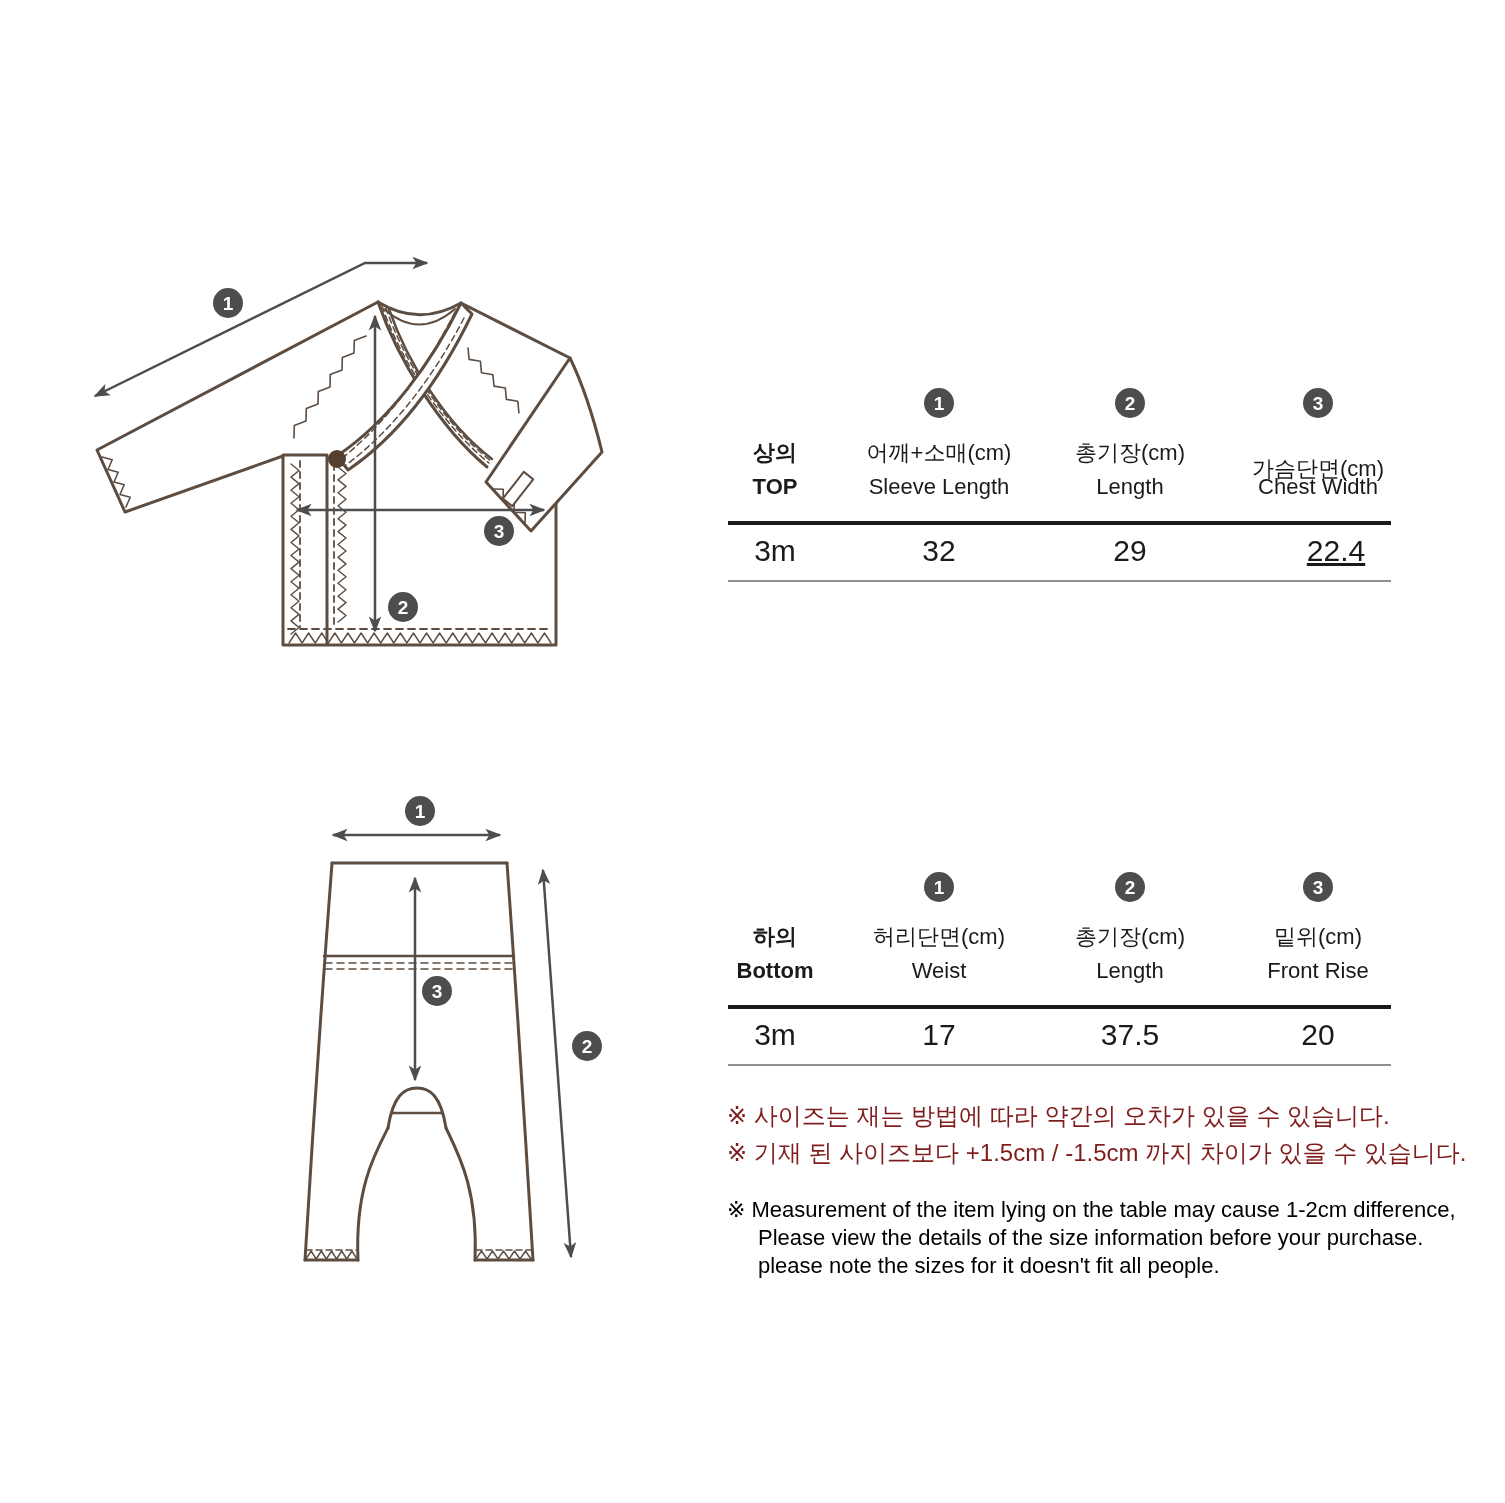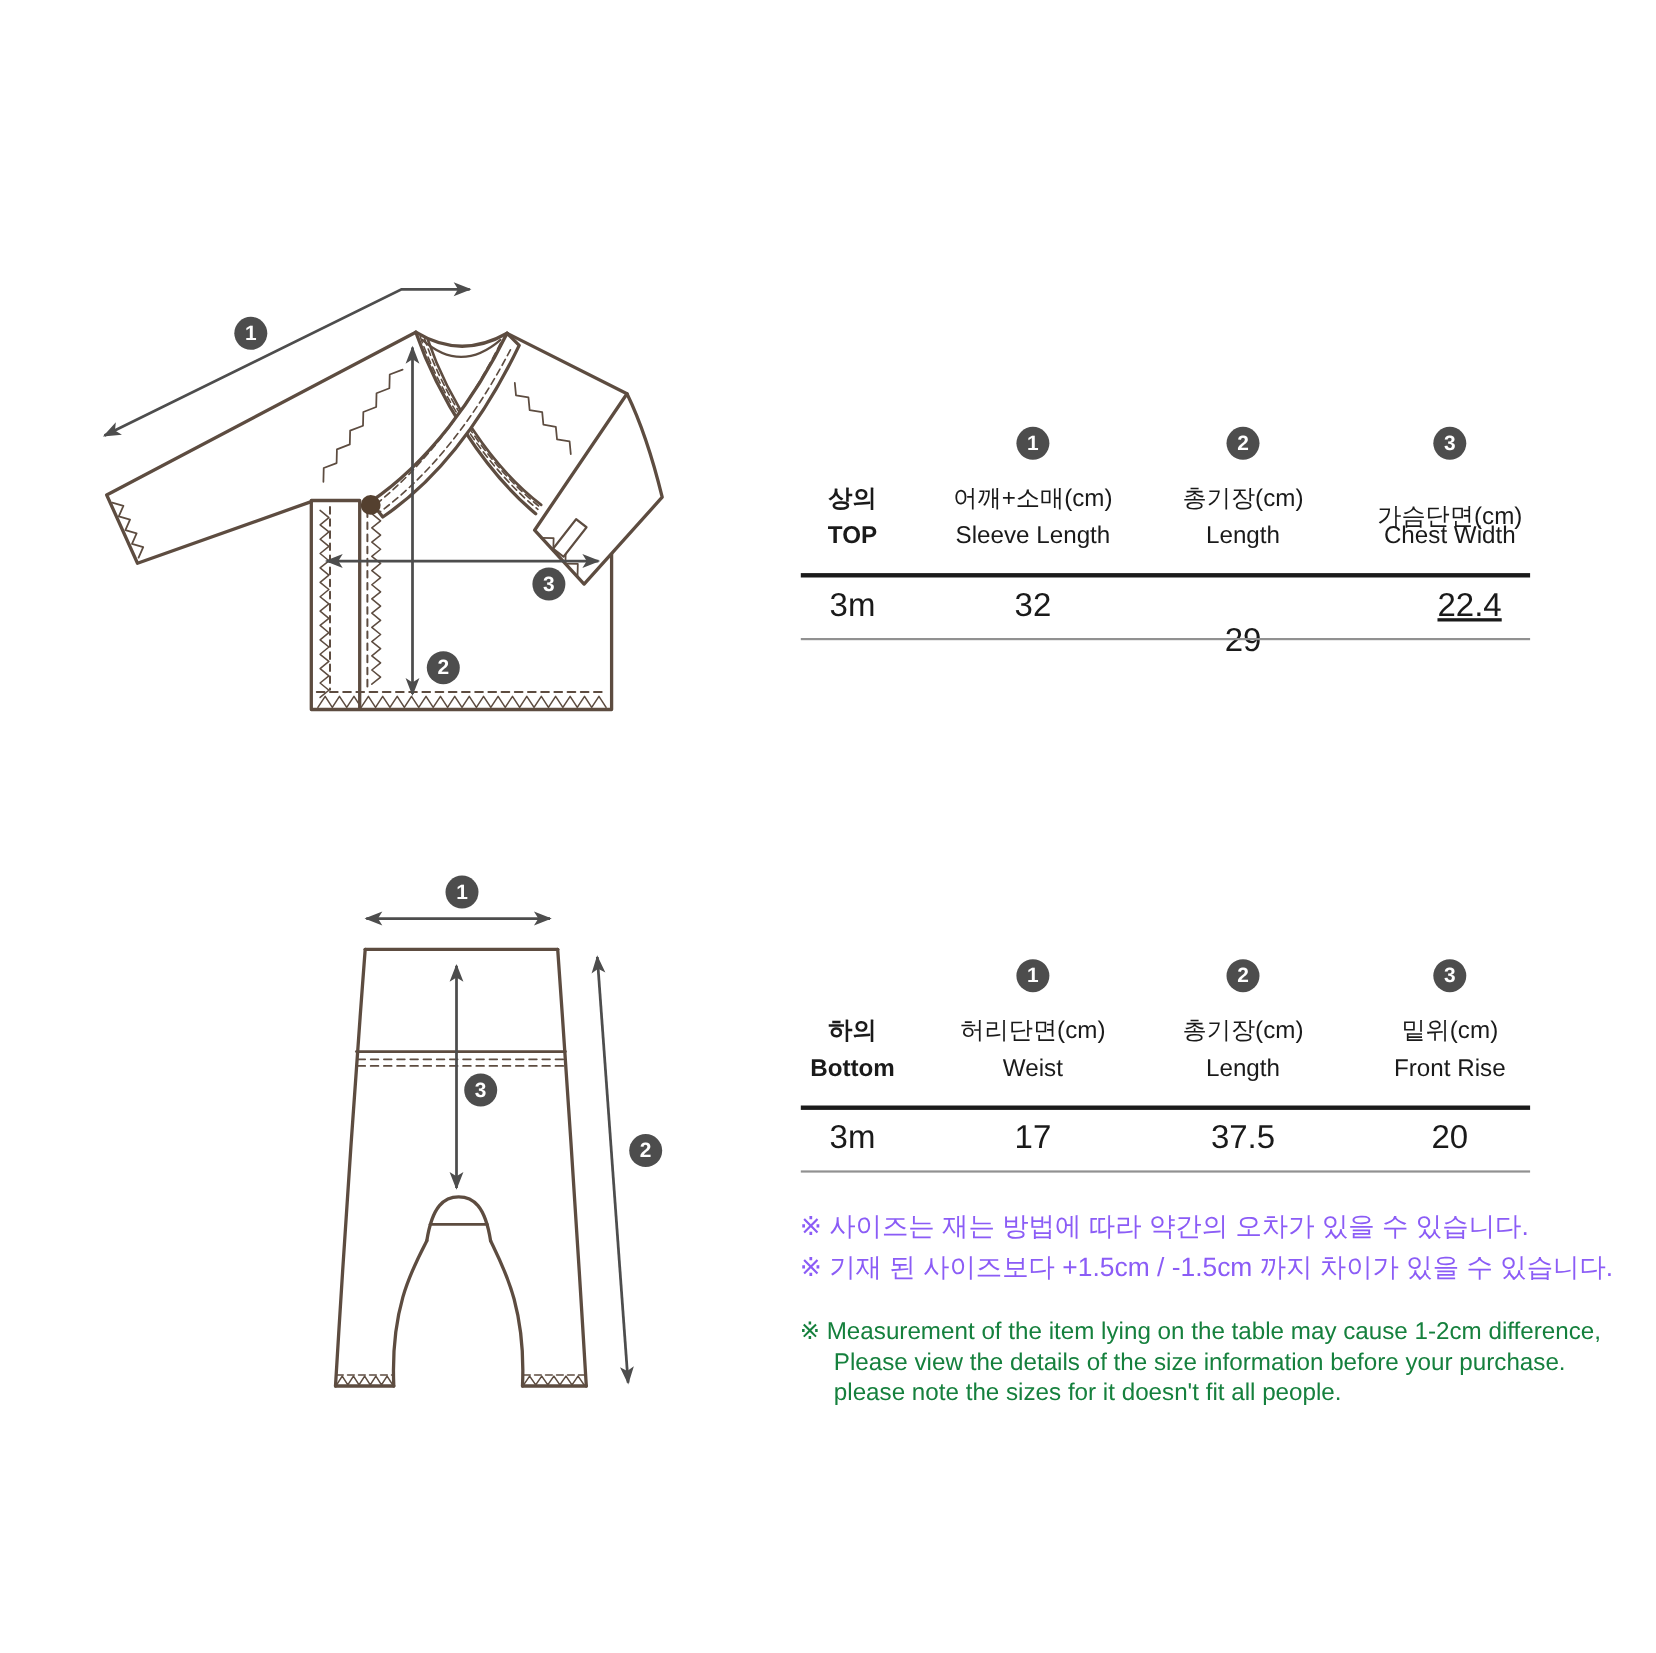--- a/index.html
+++ b/index.html
@@ -17,23 +17,23 @@
   .st-cell{position:absolute;transform:translateX(-50%);white-space:nowrap;
            font-size:22px;line-height:30px;}
   .st-cell.hdr{top:50px;}
   .st-cell.hdr2{top:84px;}
   .st-cell.bold{font-weight:bold;}
   .st-thick{position:absolute;top:133px;left:0;width:663px;height:4px;background:#1a1a1a;}
   .st-thin{position:absolute;top:192px;left:0;width:663px;height:2px;background:#919191;}
   .st-data{top:146px;font-size:30px;line-height:34px;}
 
   .notes-kr{position:absolute;left:727px;top:1097px;font-size:24px;line-height:37px;
-            color:#8b5cf6;white-space:nowrap;}
+            color:#7f1d1d;white-space:nowrap;}
   .notes-en{position:absolute;left:727px;top:1196px;font-size:22px;line-height:28px;
-            color:#15803d;white-space:nowrap;}
+            color:#000000;white-space:nowrap;}
   .notes-en .cont{padding-left:31px;}
 </style>
 </head>
 <body>
 
 <div id="page">
 
   <svg id="art" viewBox="0 0 1505 1503">
     <defs>
       <marker id="ah" viewBox="0 0 10 8" refX="8.6" refY="4" markerWidth="7.2" markerHeight="5.8" orient="auto-start-reverse">
@@ -143,21 +143,21 @@
     <div class="st-cell hdr2" style="left:211px;">Sleeve Length</div>
     <div class="st-cell hdr" style="left:402px;">총기장(cm)</div>
     <div class="st-cell hdr2" style="left:402px;">Length</div>
     <div class="st-cell hdr" style="left:590px;margin-top:16px;">가슴단면(cm)</div>
     <div class="st-cell hdr2" style="left:590px;">Chest Width</div>
 
     <div class="st-thick"></div>
 
     <div class="st-cell st-data" style="left:47px;">3m</div>
     <div class="st-cell st-data" style="left:211px;">32</div>
-    <div class="st-cell st-data" style="left:402px;margin-top:32px;">29</div>
+    <div class="st-cell st-data" style="left:402px;">29</div>
     <div class="st-cell st-data" style="left:608px;text-decoration:underline;">22.4</div>
 
     <div class="st-thin"></div>
   </div>
 
   <div class="size-table" style="top:872px;">
     <div class="badge st-badge" style="left:211px;">1</div>
     <div class="badge st-badge" style="left:402px;">2</div>
     <div class="badge st-badge" style="left:590px;">3</div>
 

